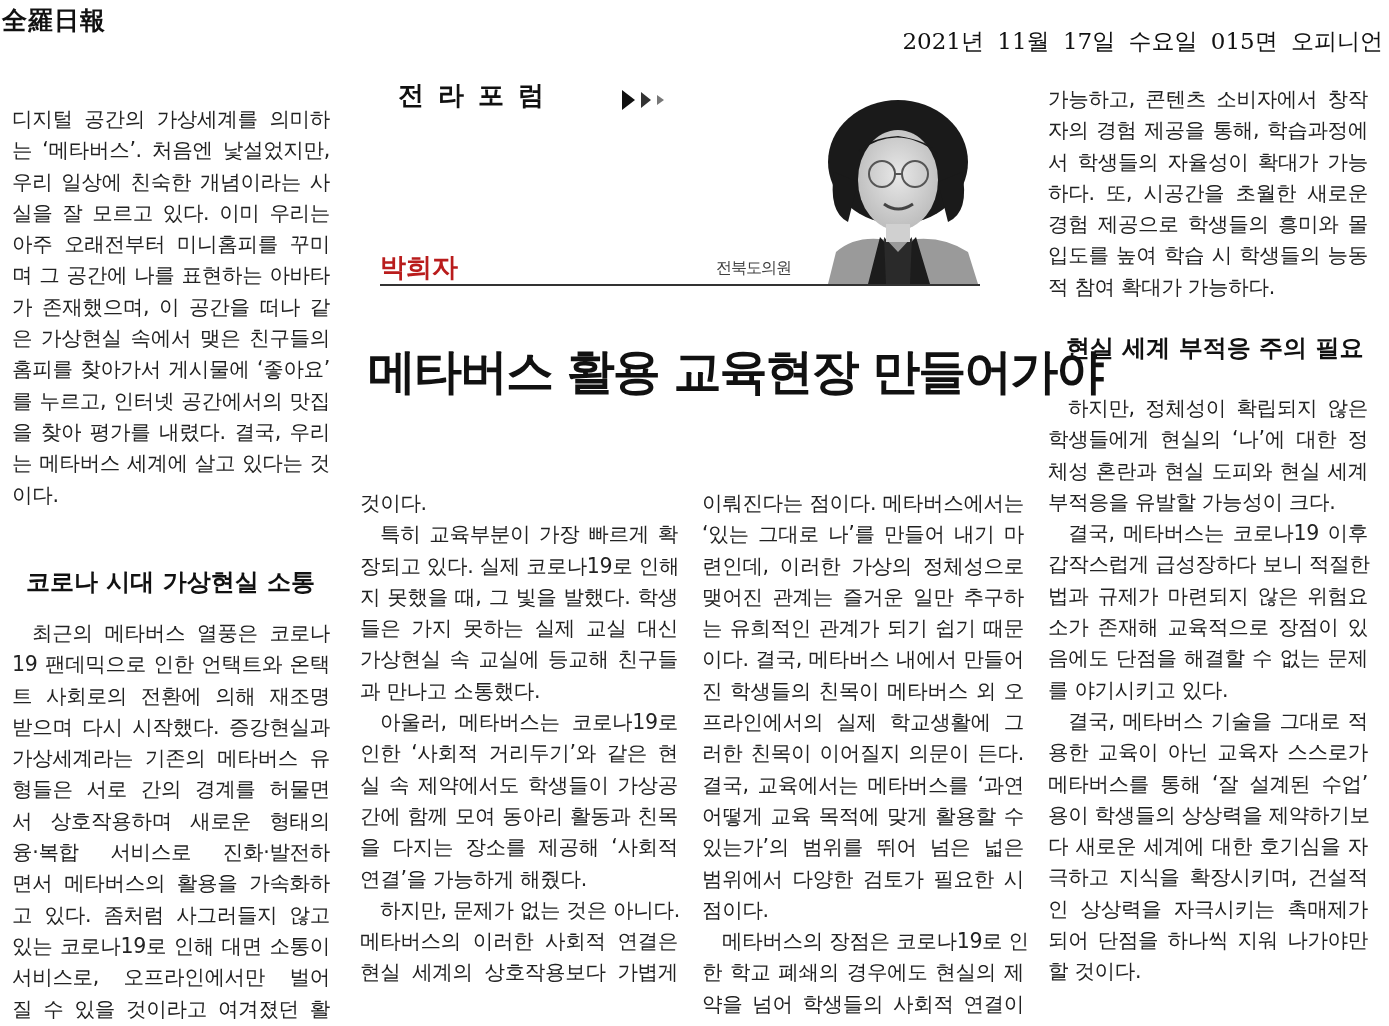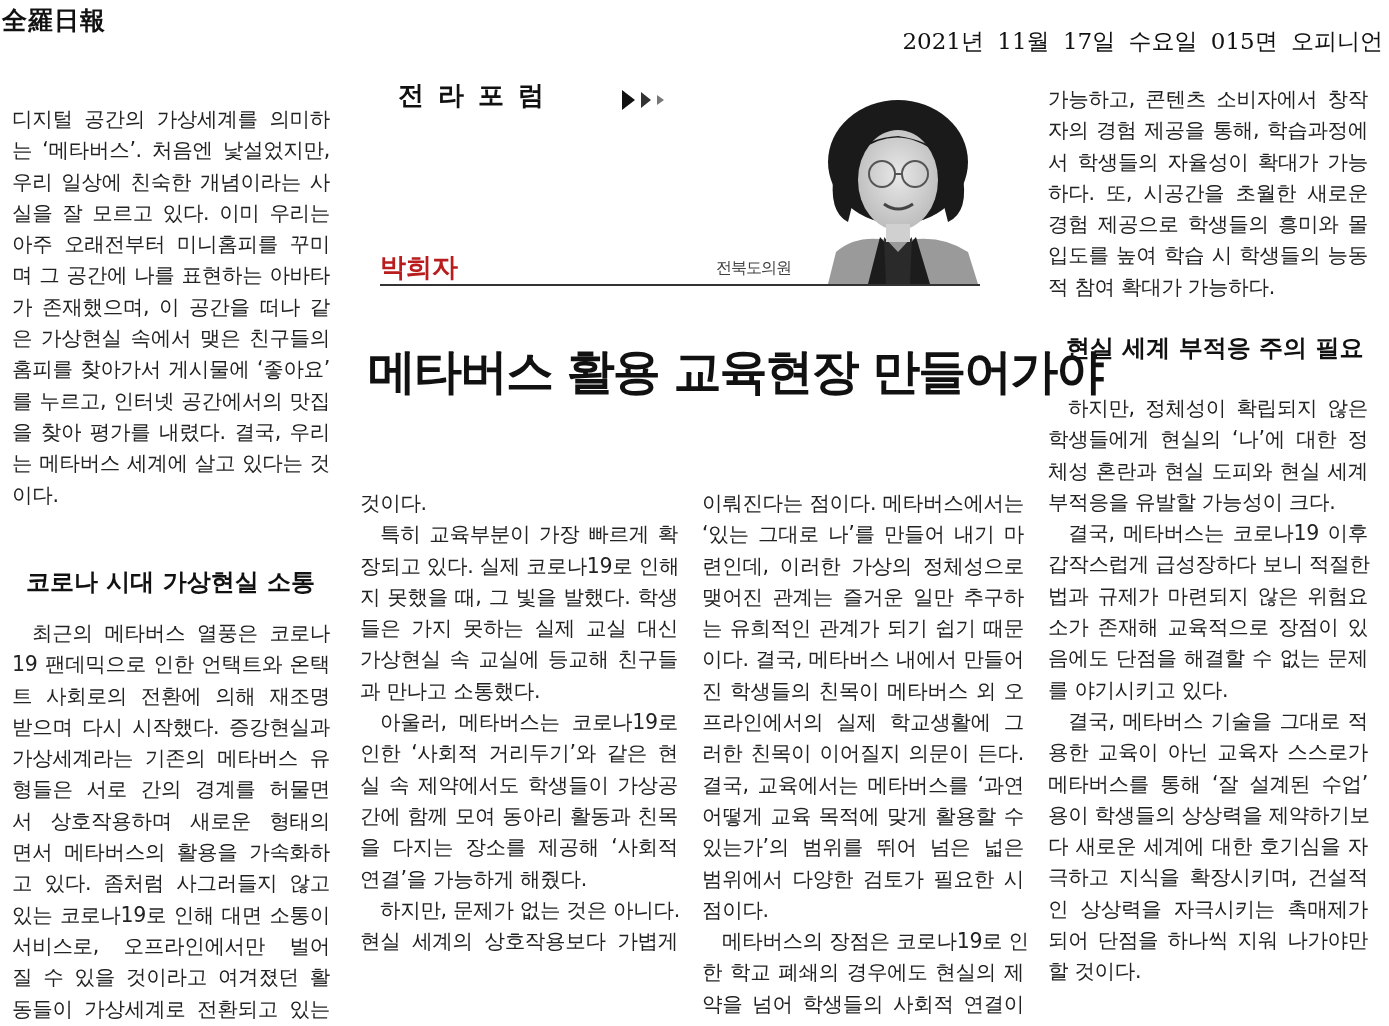--- a/index.html
+++ b/index.html
@@ -89,20 +89,21 @@
   </div>
 <div class="subhead" style="left:26px; top:518px;margin-top:48px;">코로나 시대 가상현실 소통</div>
 <div class="col" id="col-left-body" style="left:12px; top:582px; width:318px;margin-top:36px;">
     <span class="line indent">최근의 메타버스 열풍은 코로나</span>
     <span class="line">19 팬데믹으로 인한 언택트와 온택</span>
     <span class="line">트 사회로의 전환에 의해 재조명</span>
     <span class="line">받으며 다시 시작했다. 증강현실과</span>
     <span class="line">가상세계라는 기존의 메타버스 유</span>
     <span class="line">형들은 서로 간의 경계를 허물면</span>
     <span class="line">서 상호작용하며 새로운 형태의</span>
+    <span class="line">융·복합 서비스로 진화·발전하</span>
     <span class="line">면서 메타버스의 활용을 가속화하</span>
     <span class="line">고 있다. 좀처럼 사그러들지 않고</span>
     <span class="line">있는 코로나19로 인해 대면 소통이</span>
     <span class="line">서비스로, 오프라인에서만 벌어</span>
     <span class="line">질 수 있을 것이라고 여겨졌던 활</span>
     <span class="line">동들이 가상세계로 전환되고 있는</span>
   </div>
 
 <div class="forum-title">전라포럼</div>
 <div class="forum-arrows">
@@ -148,20 +149,21 @@
     <span class="line">들은 가지 못하는 실제 교실 대신</span>
     <span class="line">가상현실 속 교실에 등교해 친구들</span>
     <span class="line last">과 만나고 소통했다.</span>
     <span class="line indent">아울러, 메타버스는 코로나19로</span>
     <span class="line">인한 ‘사회적 거리두기’와 같은 현</span>
     <span class="line">실 속 제약에서도 학생들이 가상공</span>
     <span class="line">간에 함께 모여 동아리 활동과 친목</span>
     <span class="line">을 다지는 장소를 제공해 ‘사회적</span>
     <span class="line last">연결’을 가능하게 해줬다.</span>
     <span class="line indent">하지만, 문제가 없는 것은 아니다.</span>
+    <span class="line">메타버스의 이러한 사회적 연결은</span>
     <span class="line">현실 세계의 상호작용보다 가볍게</span>
   </div>
 <div class="col" id="col-mid2" style="left:702px; top:488px; width:322px;">
     <span class="line">이뤄진다는 점이다. 메타버스에서는</span>
     <span class="line">‘있는 그대로 나’를 만들어 내기 마</span>
     <span class="line">련인데, 이러한 가상의 정체성으로</span>
     <span class="line">맺어진 관계는 즐거운 일만 추구하</span>
     <span class="line">는 유희적인 관계가 되기 쉽기 때문</span>
     <span class="line">이다. 결국, 메타버스 내에서 만들어</span>
     <span class="line">진 학생들의 친목이 메타버스 외 오</span>

